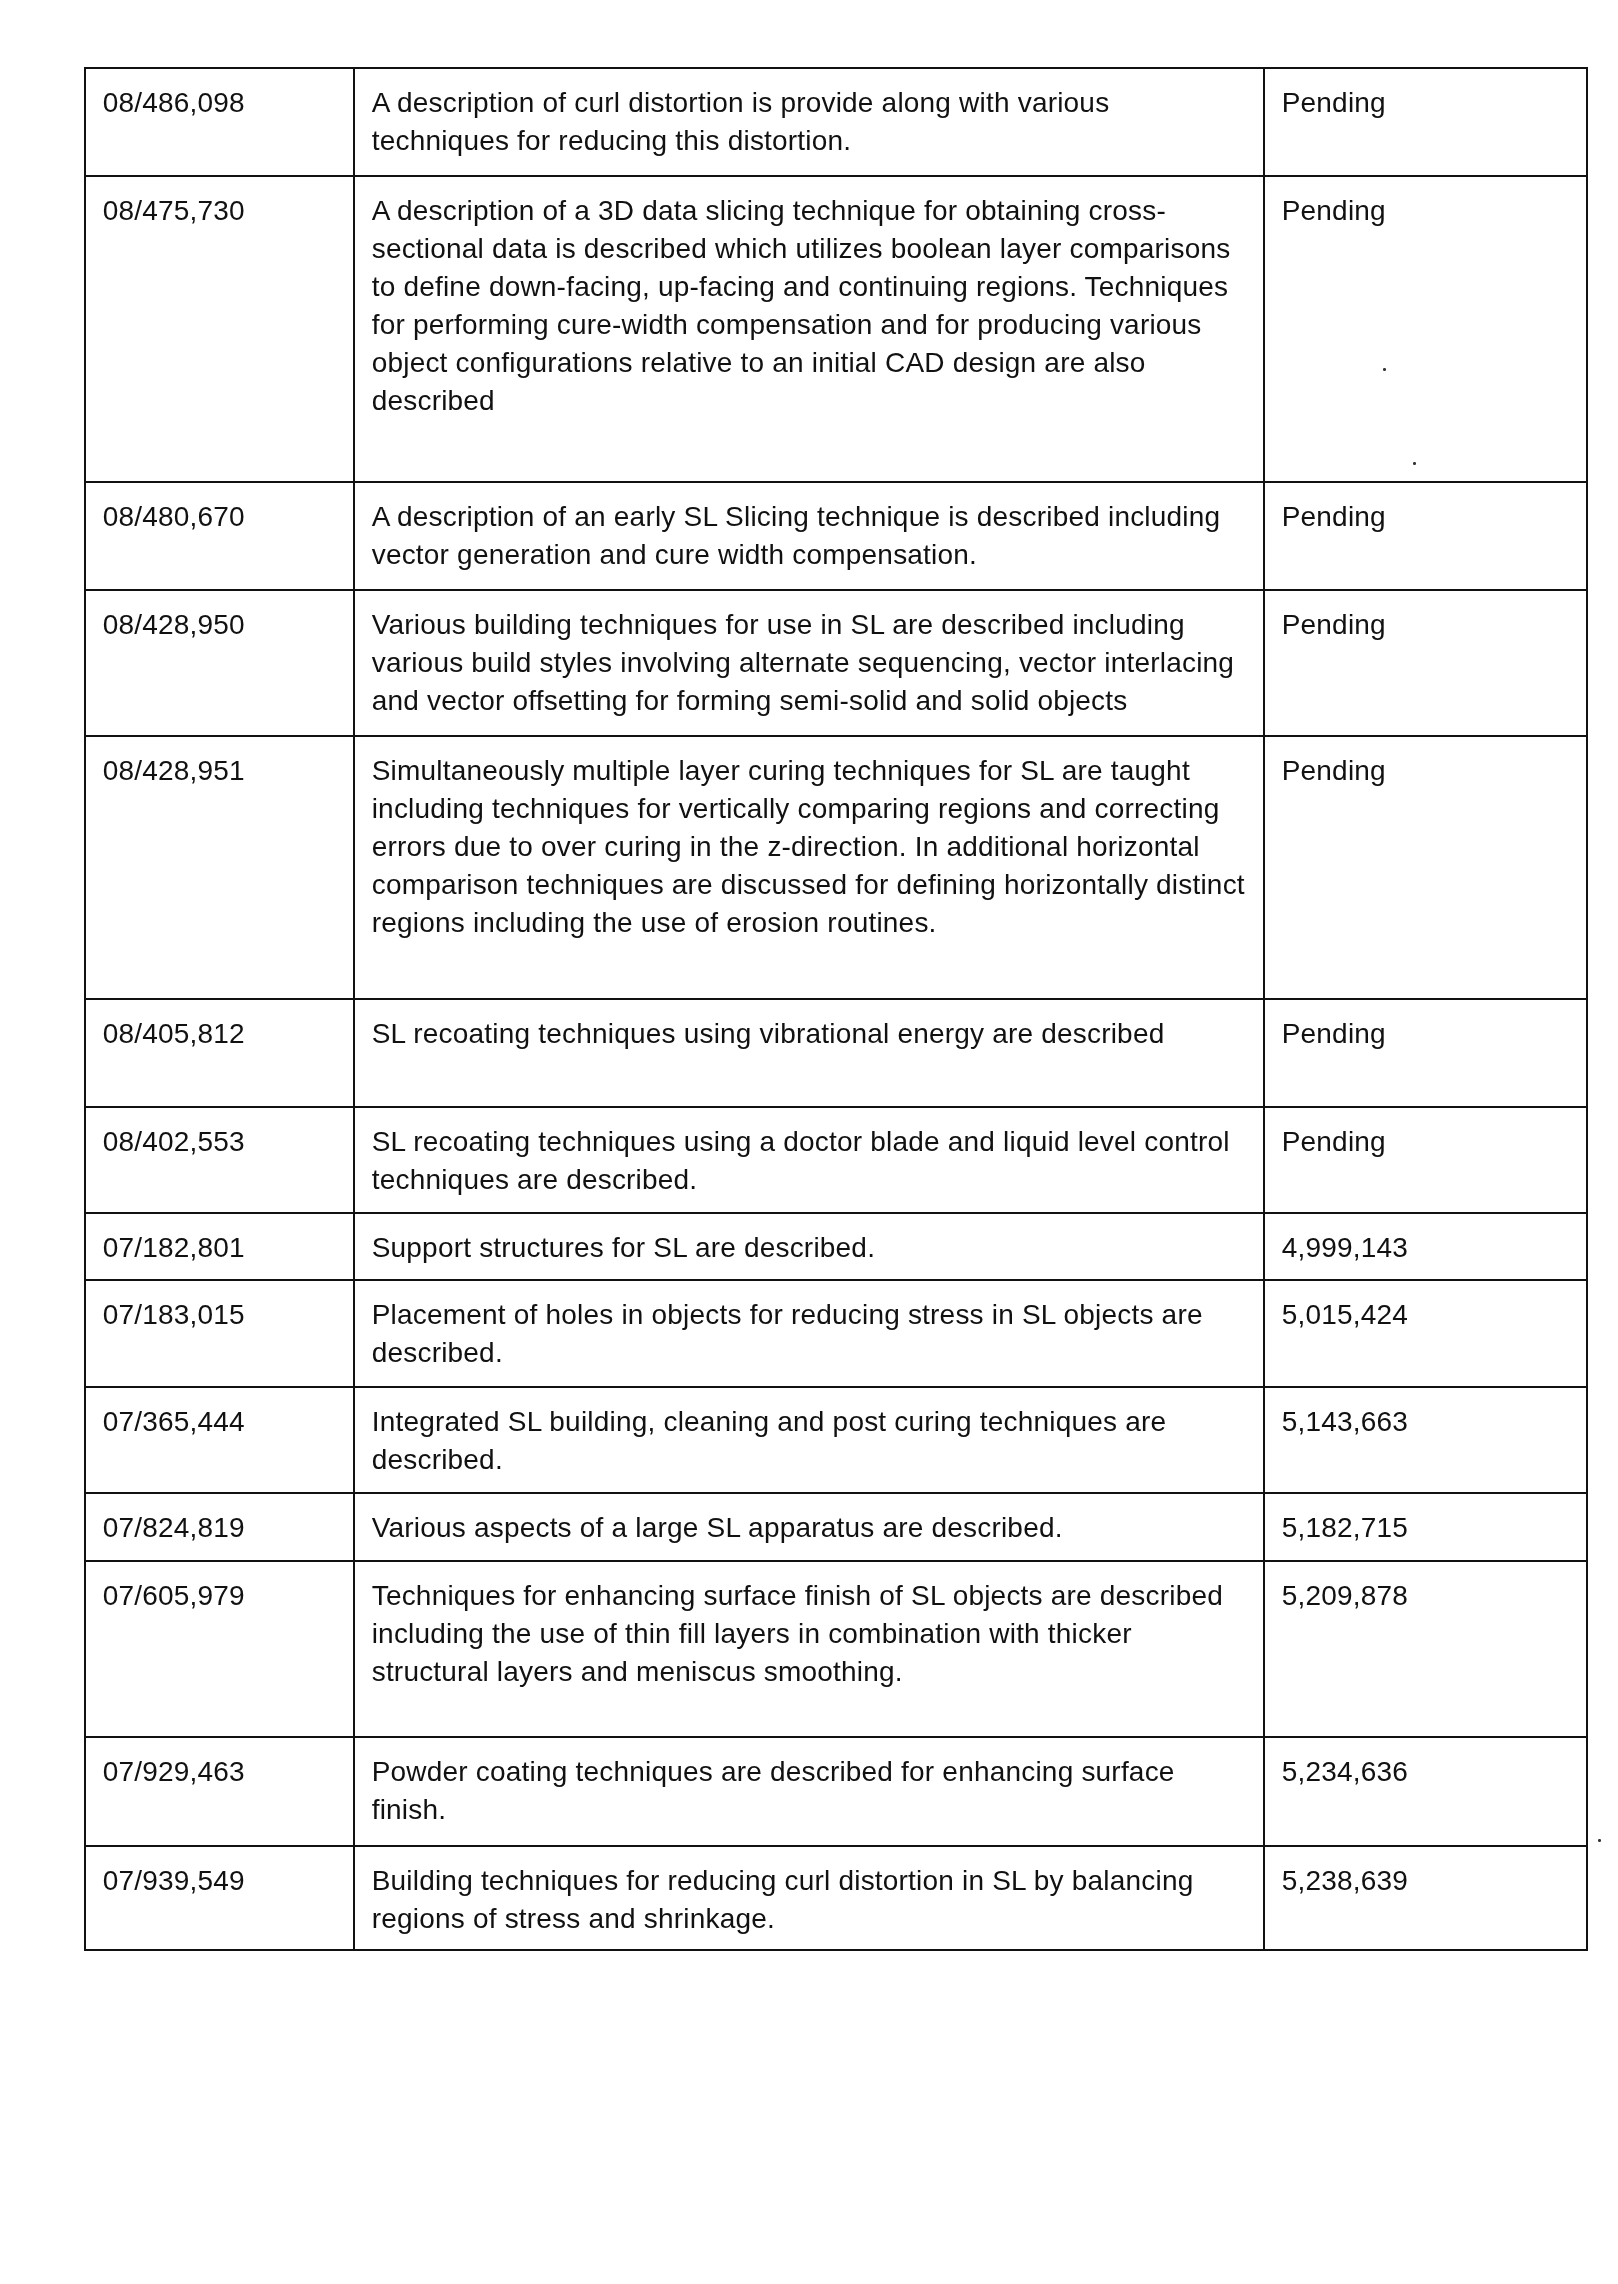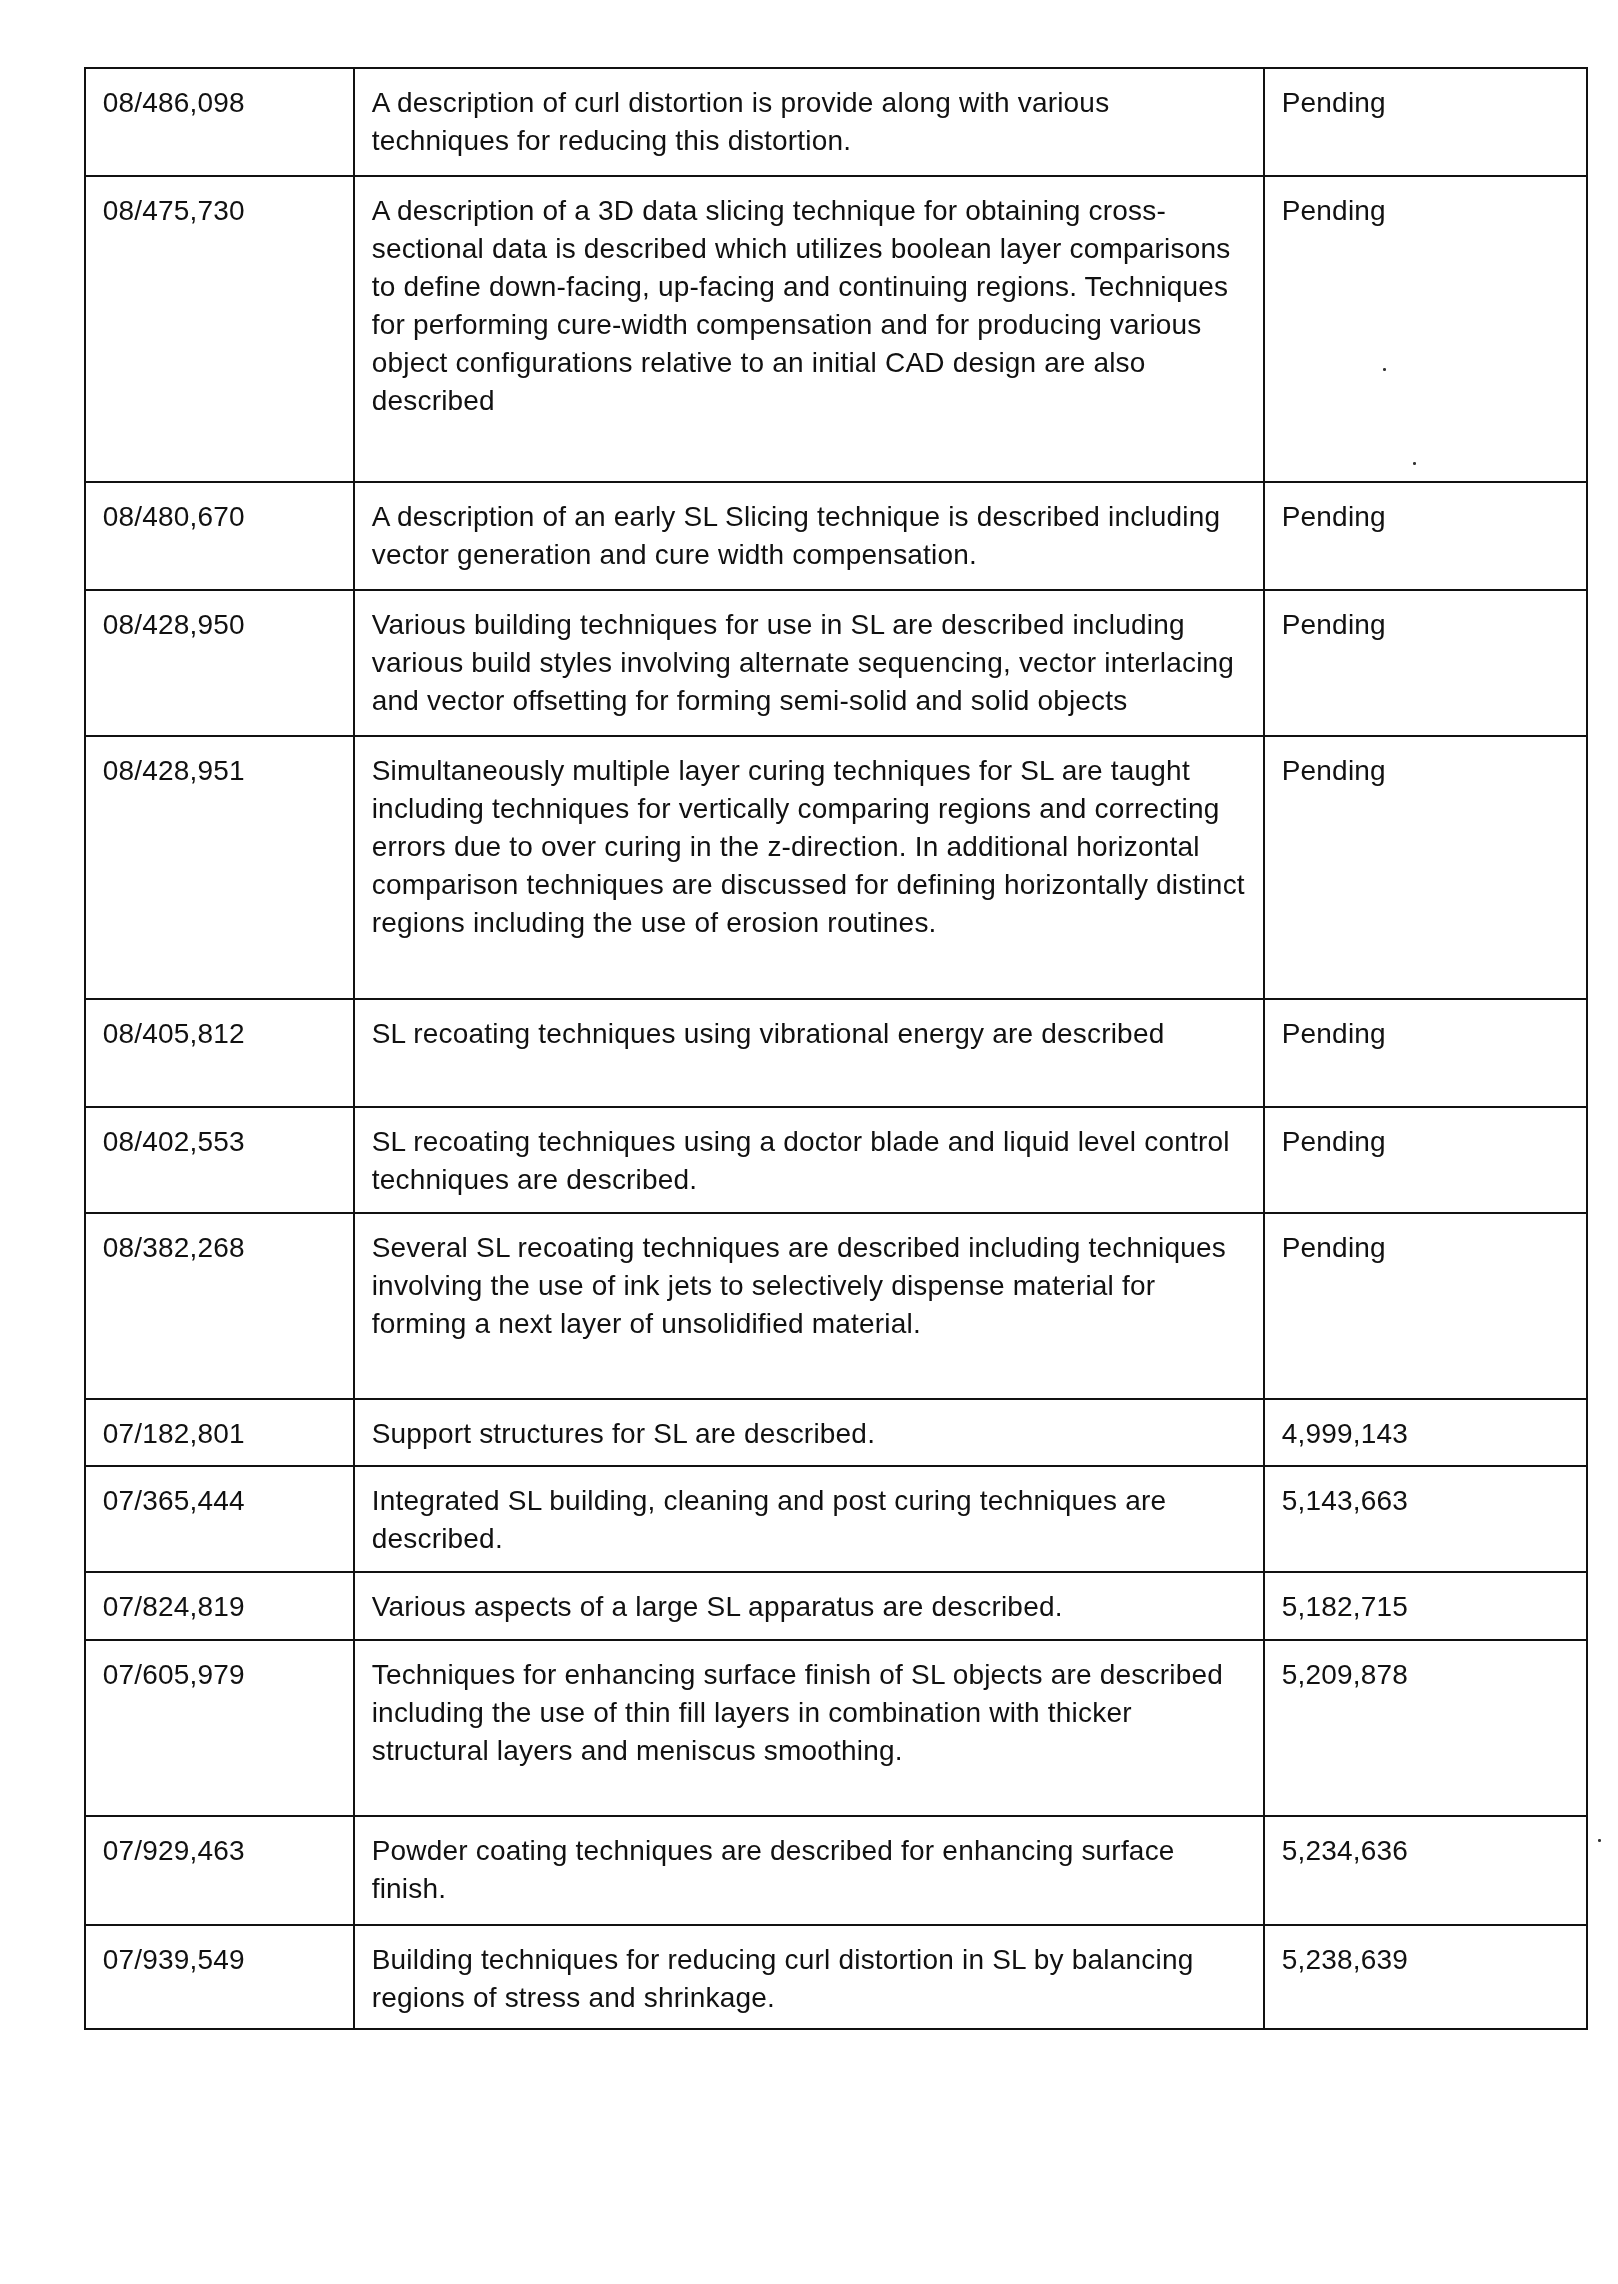--- a/index.html
+++ b/index.html
@@ -81,29 +81,29 @@
       <tr style="height: 108px; margin-left: 20px;">
         <td class="cell-serial">08/405,812</td>
         <td class="cell-desc">SL recoating techniques using vibrational energy are described</td>
         <td class="cell-status">Pending</td>
       </tr>
       <tr style="height: 106px;">
         <td class="cell-serial">08/402,553</td>
         <td class="cell-desc">SL recoating techniques using a doctor blade and liquid level control techniques are described.</td>
         <td class="cell-status">Pending</td>
       </tr>
-      <tr style="height: 186px;">
-        <td class="cell-serial">08/382,268</td>
-        <td class="cell-desc">Several SL recoating techniques are described including techniques involving the use of ink jets to selectively dispense material for forming a next layer of unsolidified material.</td>
-        <td class="cell-status">Pending</td>
-      </tr>
       <tr style="height: 66px;">
         <td class="cell-serial">07/182,801</td>
         <td class="cell-desc">Support structures for SL are described.</td>
         <td class="cell-status">4,999,143</td>
+      </tr>
+      <tr style="height: 107px;">
+        <td class="cell-serial">07/183,015</td>
+        <td class="cell-desc">Placement of holes in objects for reducing stress in SL objects are described.</td>
+        <td class="cell-status">5,015,424</td>
       </tr>
       <tr style="height: 106px;">
         <td class="cell-serial">07/365,444</td>
         <td class="cell-desc">Integrated SL building, cleaning and post curing techniques are described.</td>
         <td class="cell-status">5,143,663</td>
       </tr>
       <tr style="height: 68px;">
         <td class="cell-serial">07/824,819</td>
         <td class="cell-desc">Various aspects of a large SL apparatus are described.</td>
         <td class="cell-status">5,182,715</td>

